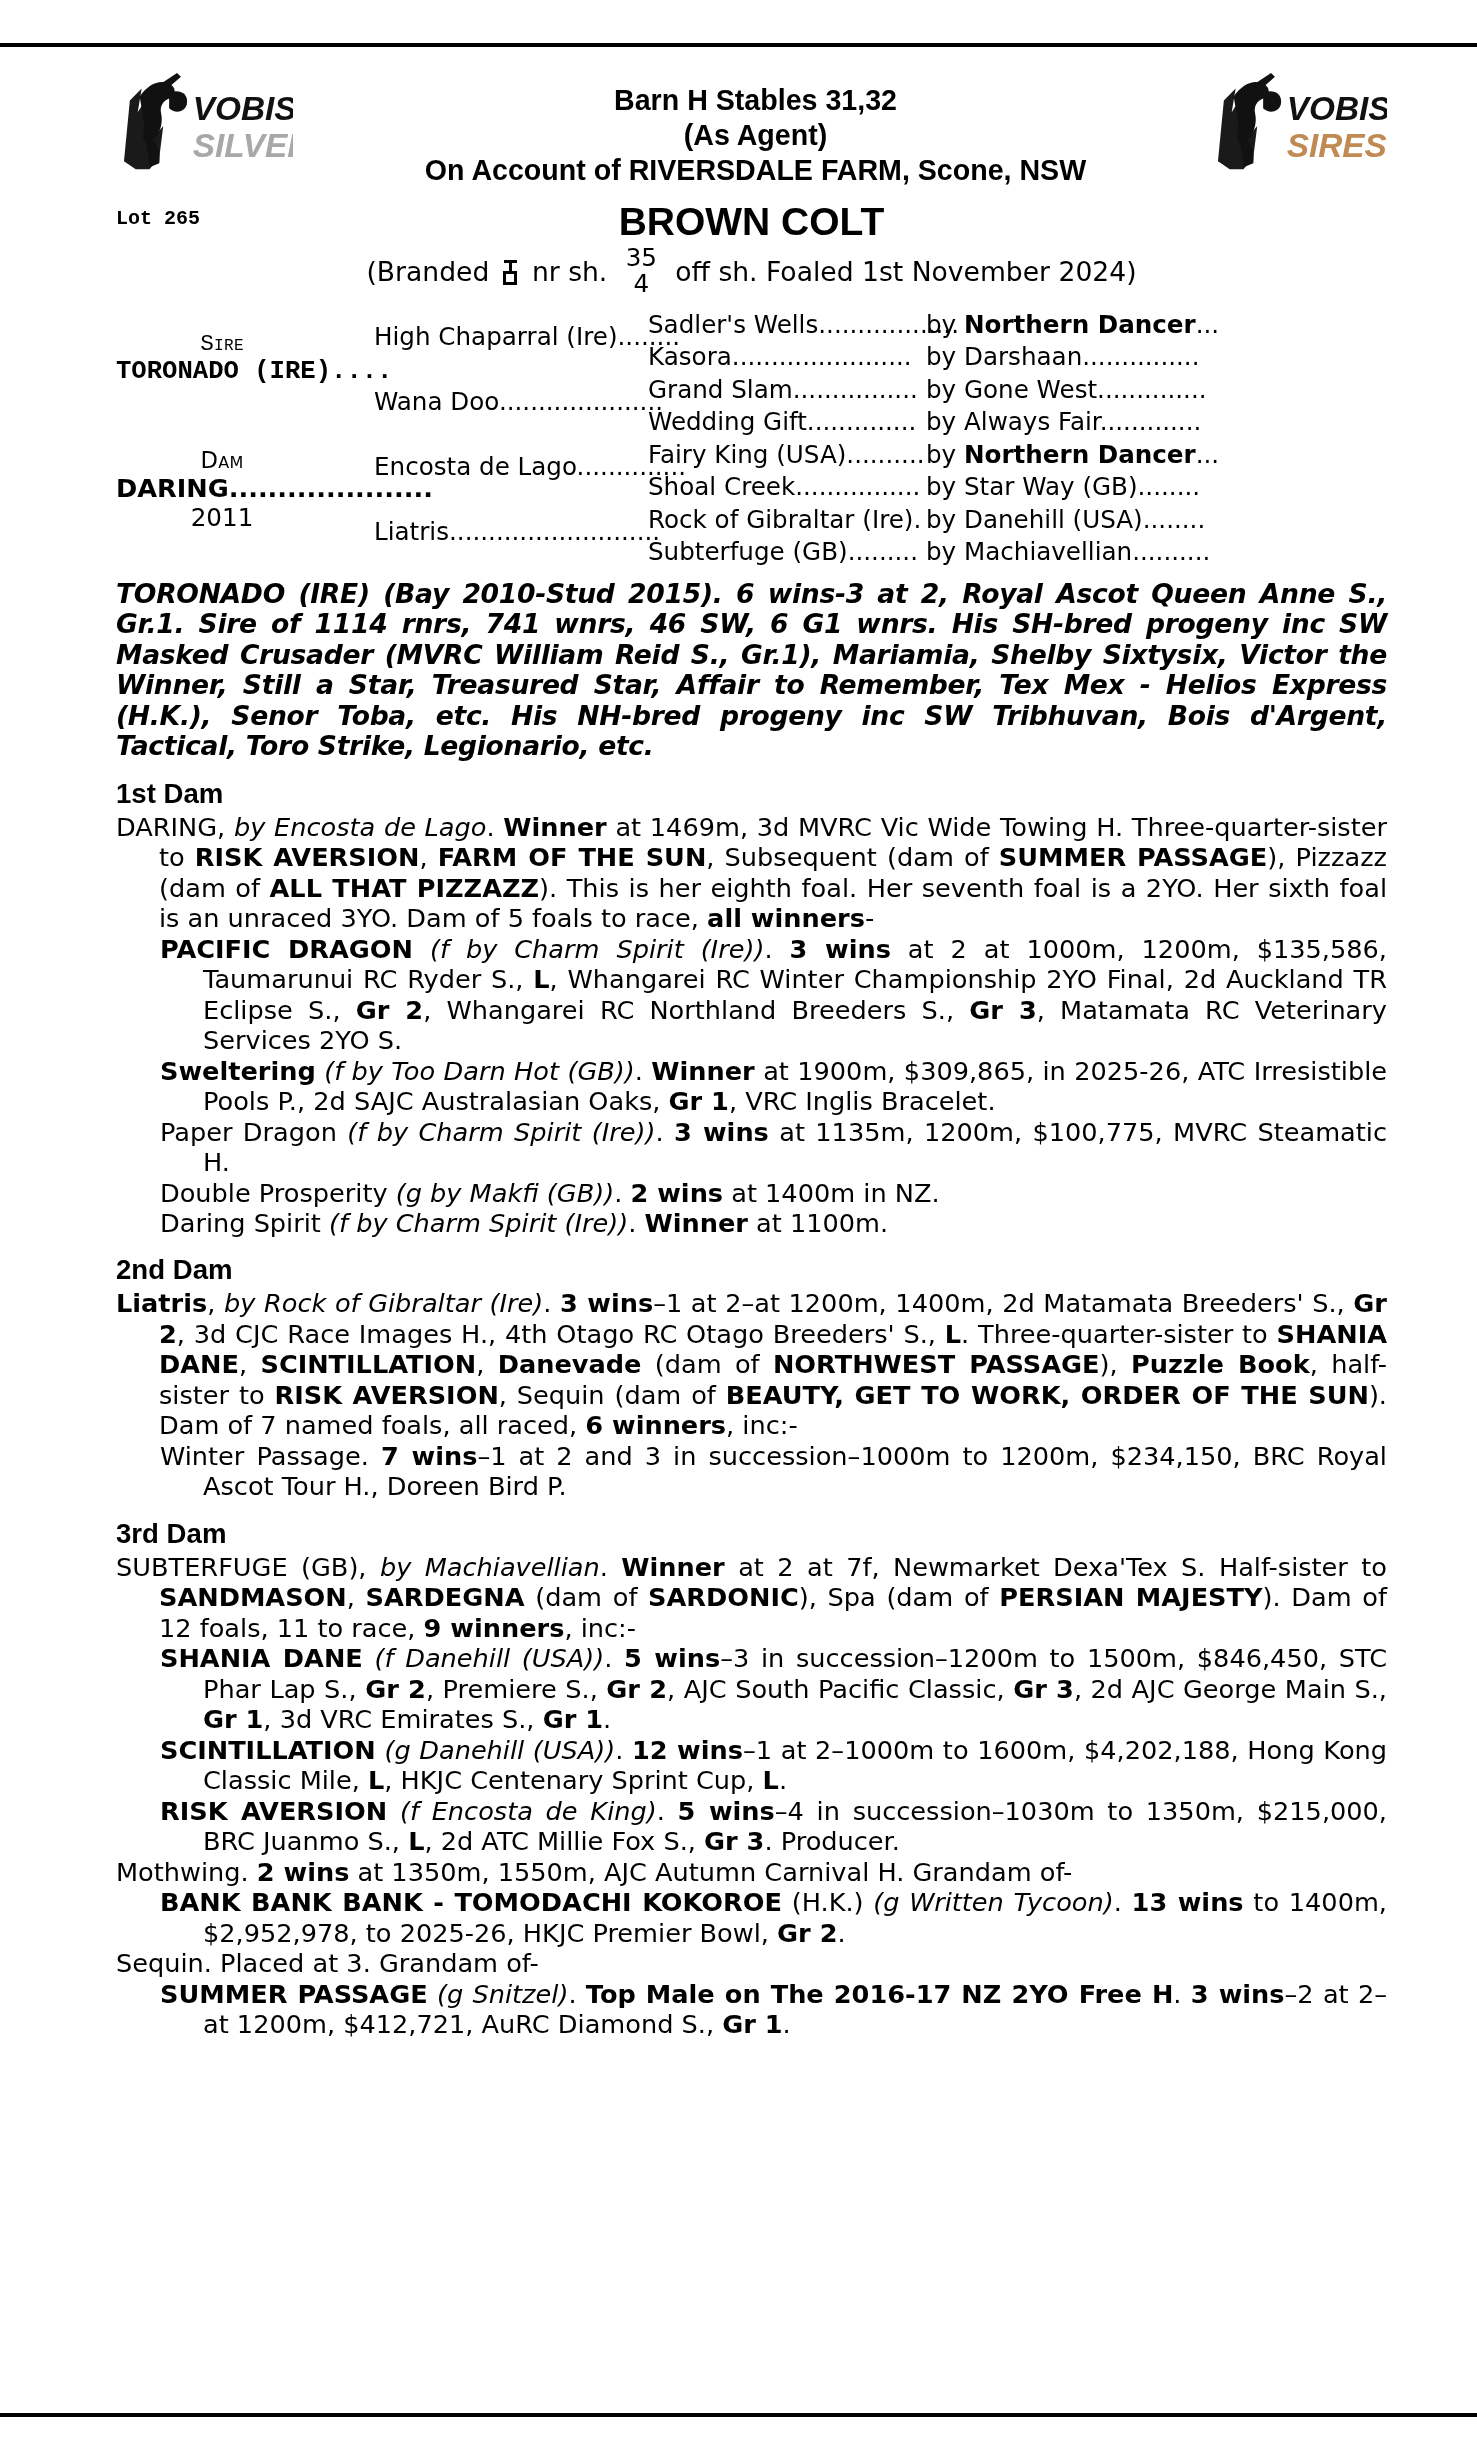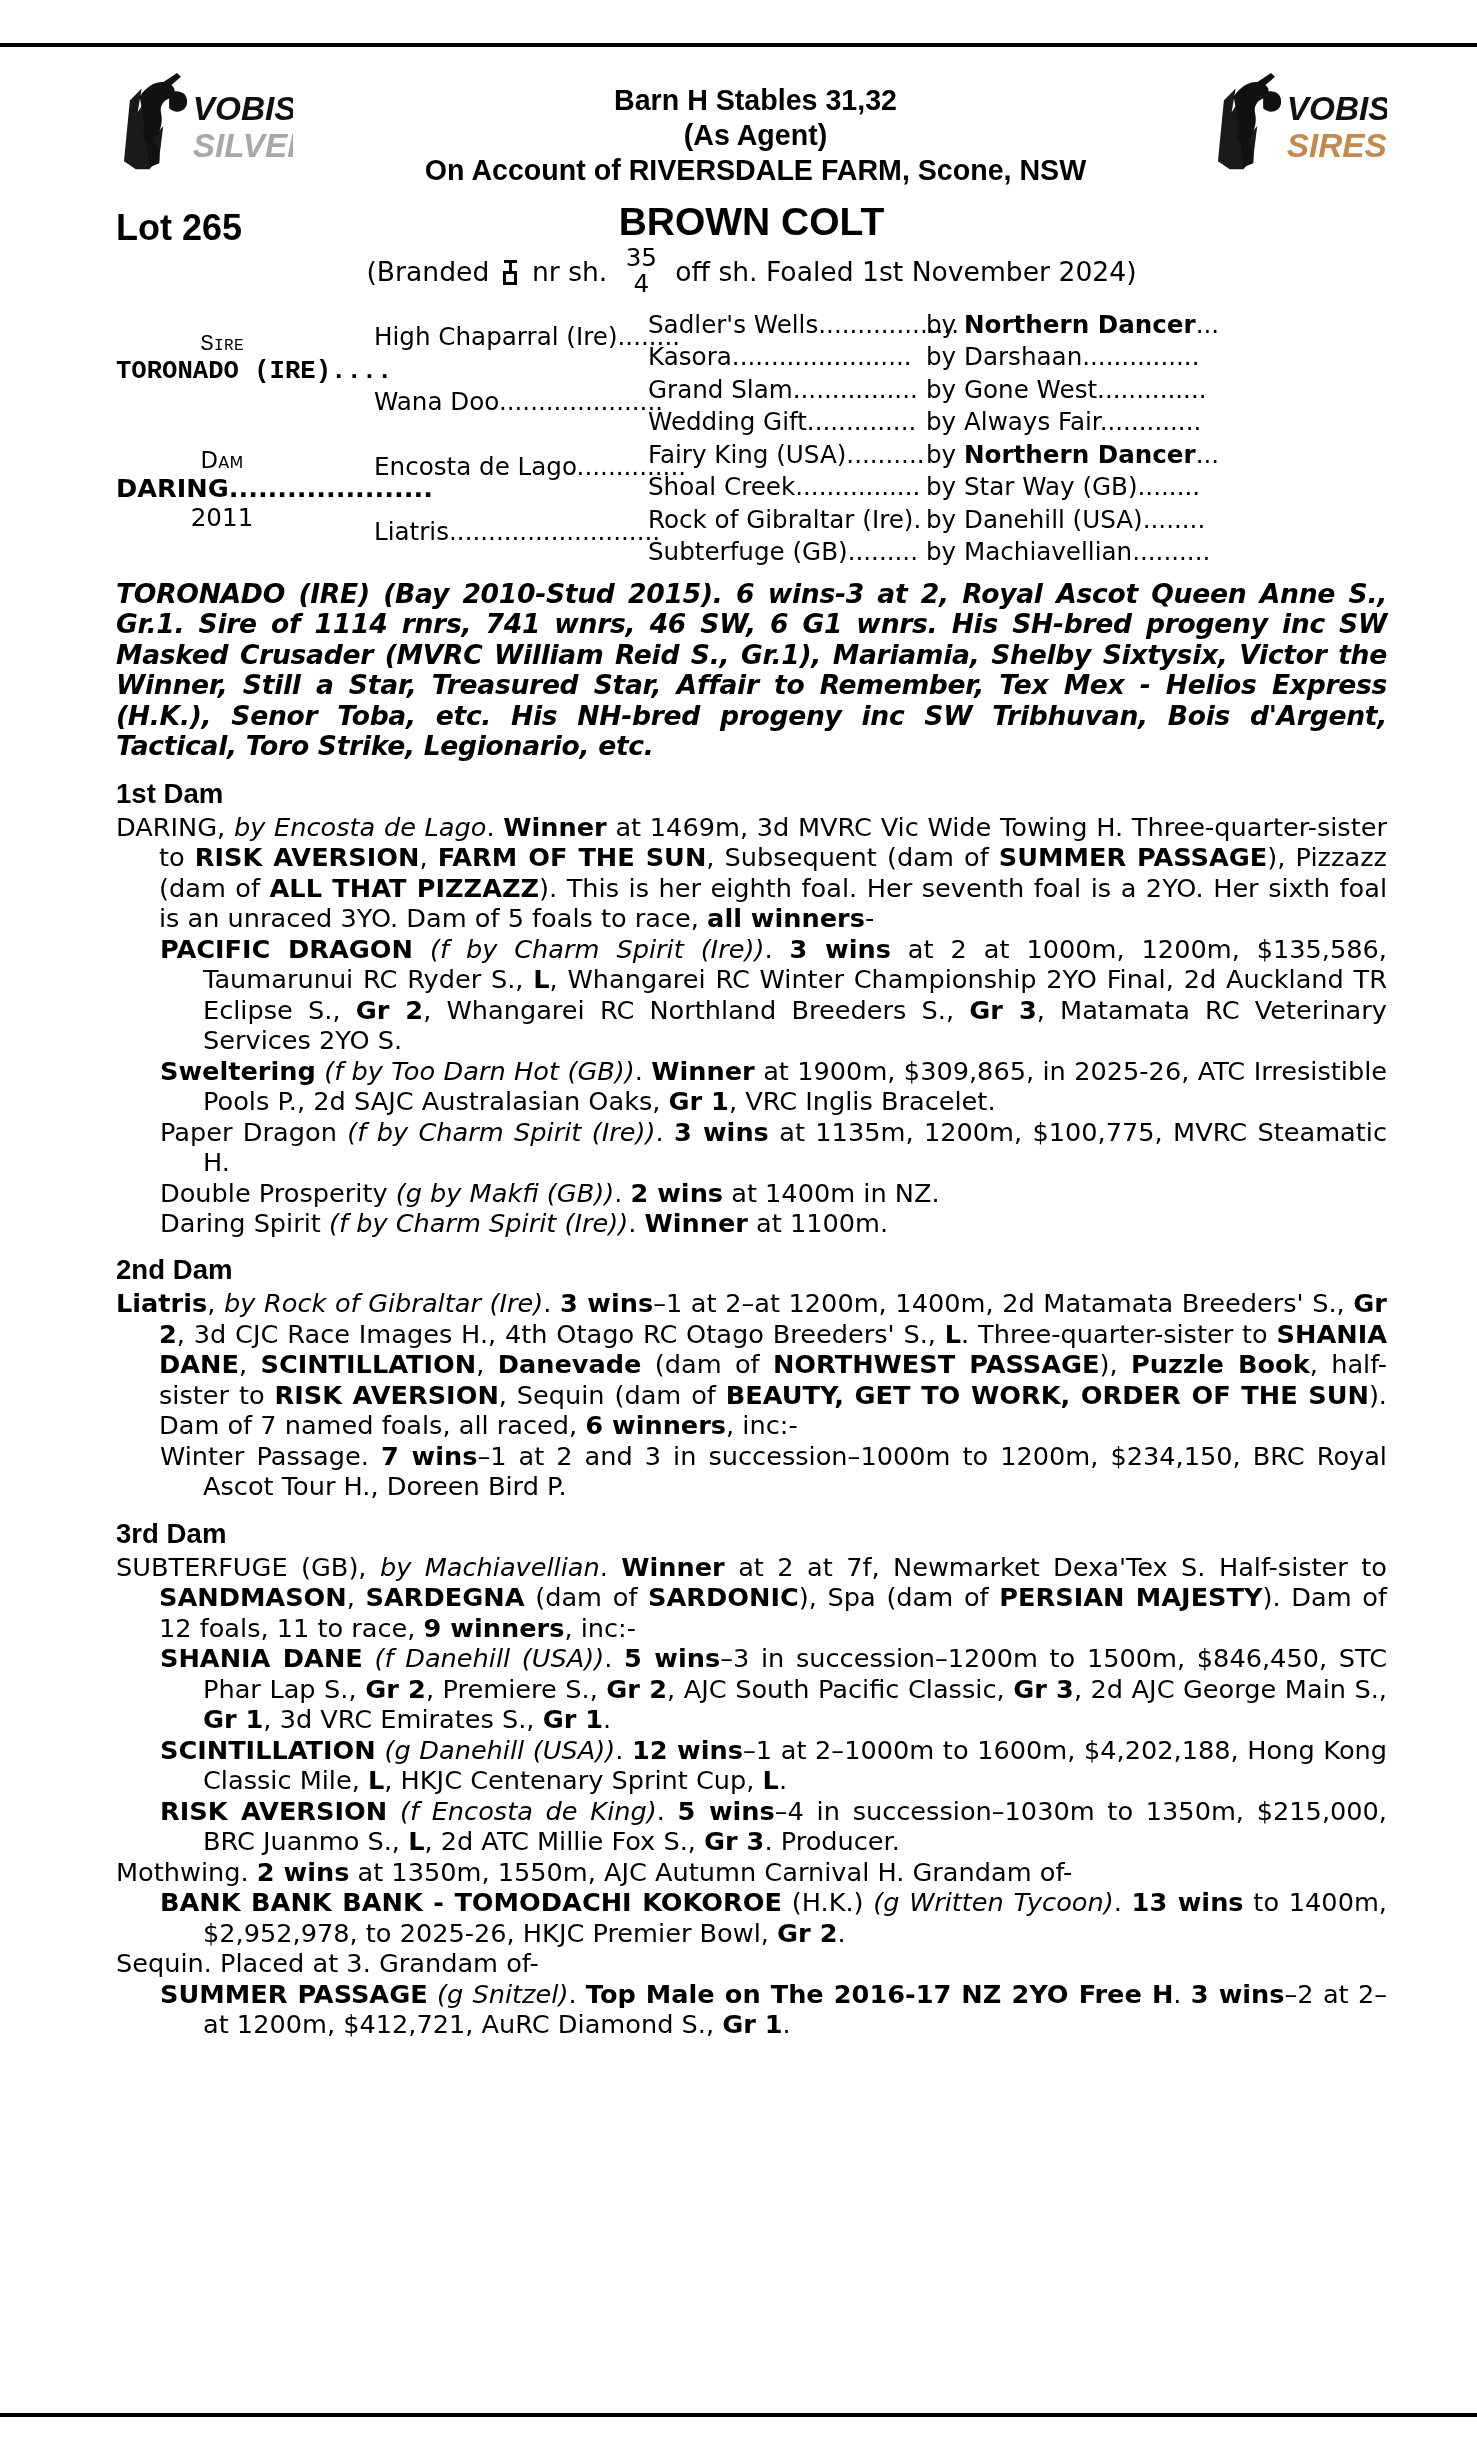--- a/index.html
+++ b/index.html
@@ -72,22 +72,22 @@
   
   .titleblock {
     position: relative;
     height: 102px;
   }
   .lot {
     position: absolute;
     left: 0px;
     top: 9.9px;
     font-weight: bold;
-    font-size: 36px;
-    font-family: Liberation Sans, sans-serif;
+    font-size: 20px;
+    font-family: Liberation Mono, monospace;
   }
   .colt {
     text-align: center;
     font-weight: bold;
     font-size: 39px;
     line-height: 45px;
     font-family: "Liberation Sans", sans-serif;
     padding-top: 2px;
   }
   .branded {

